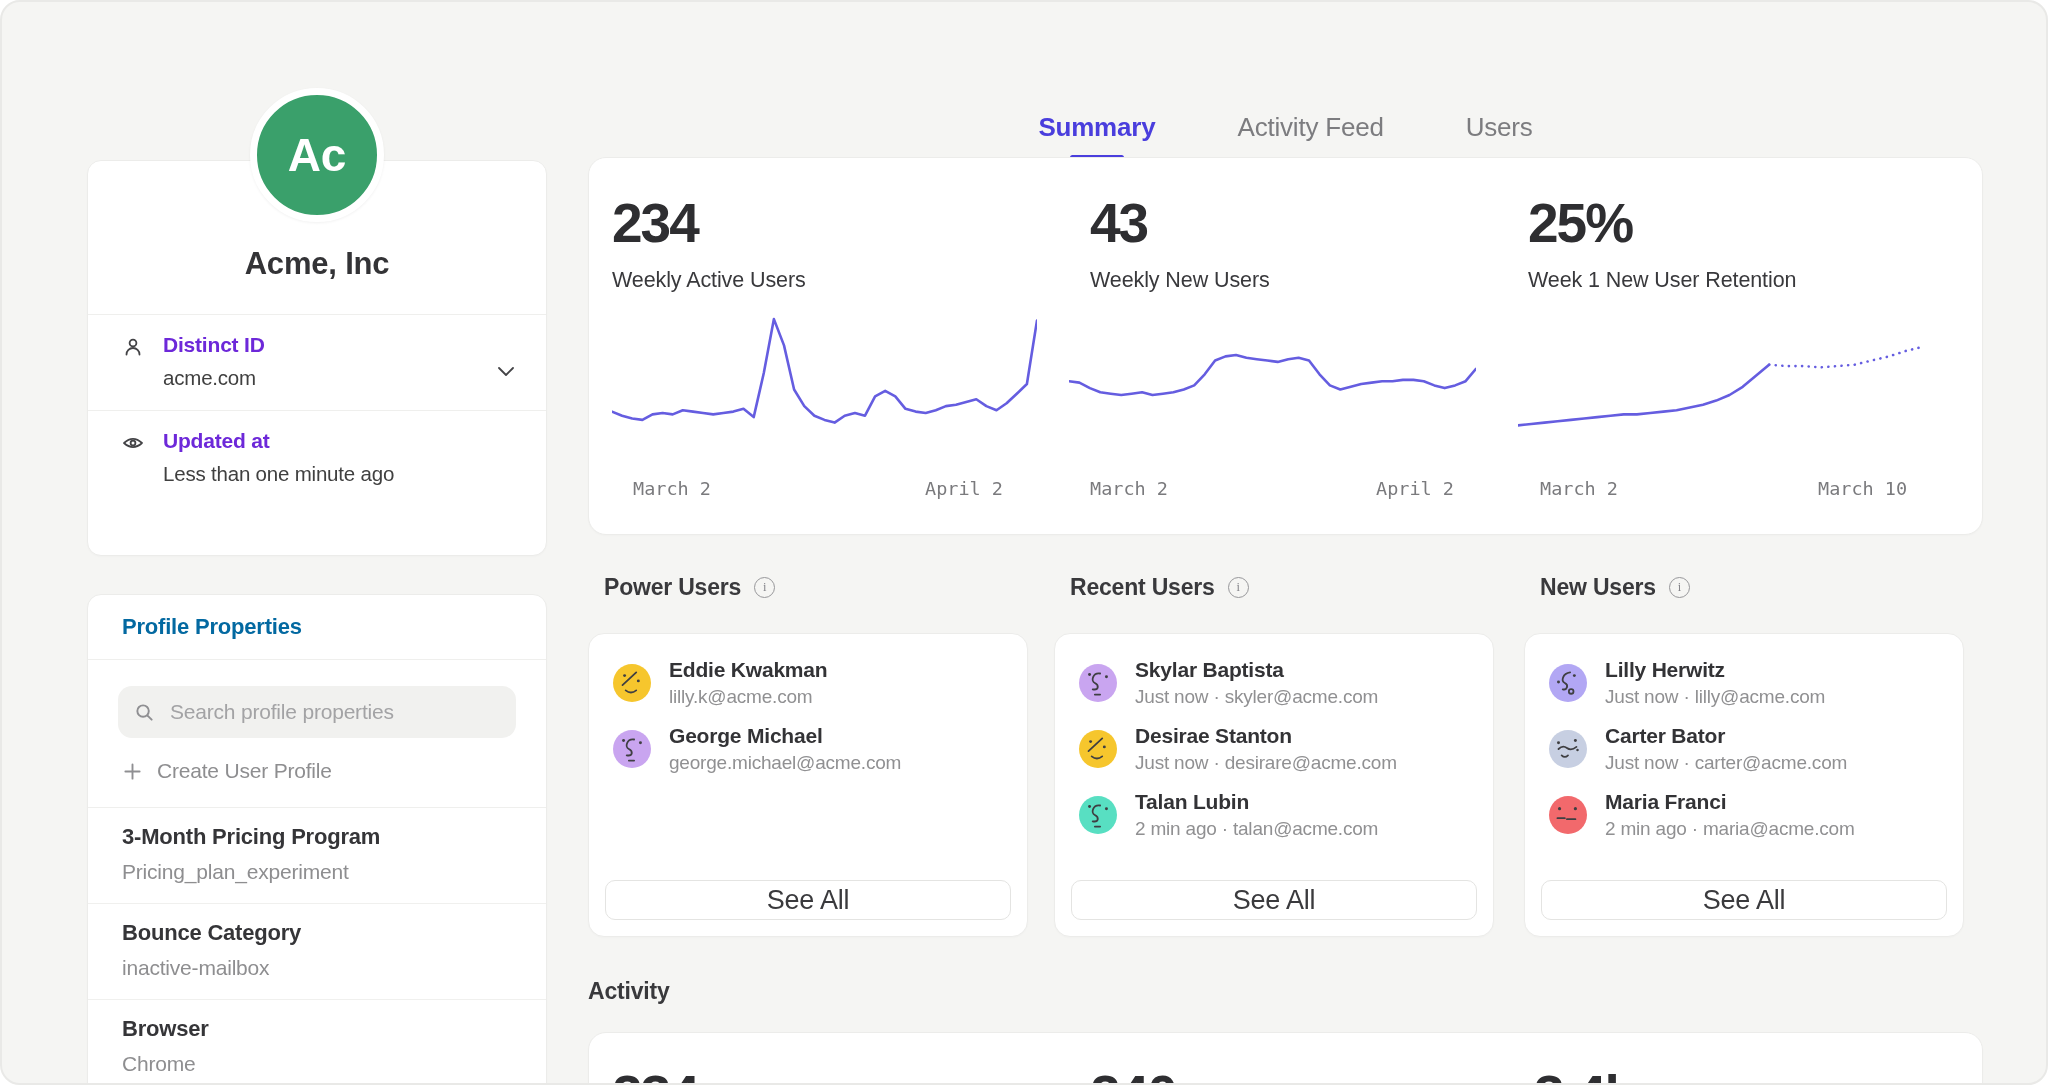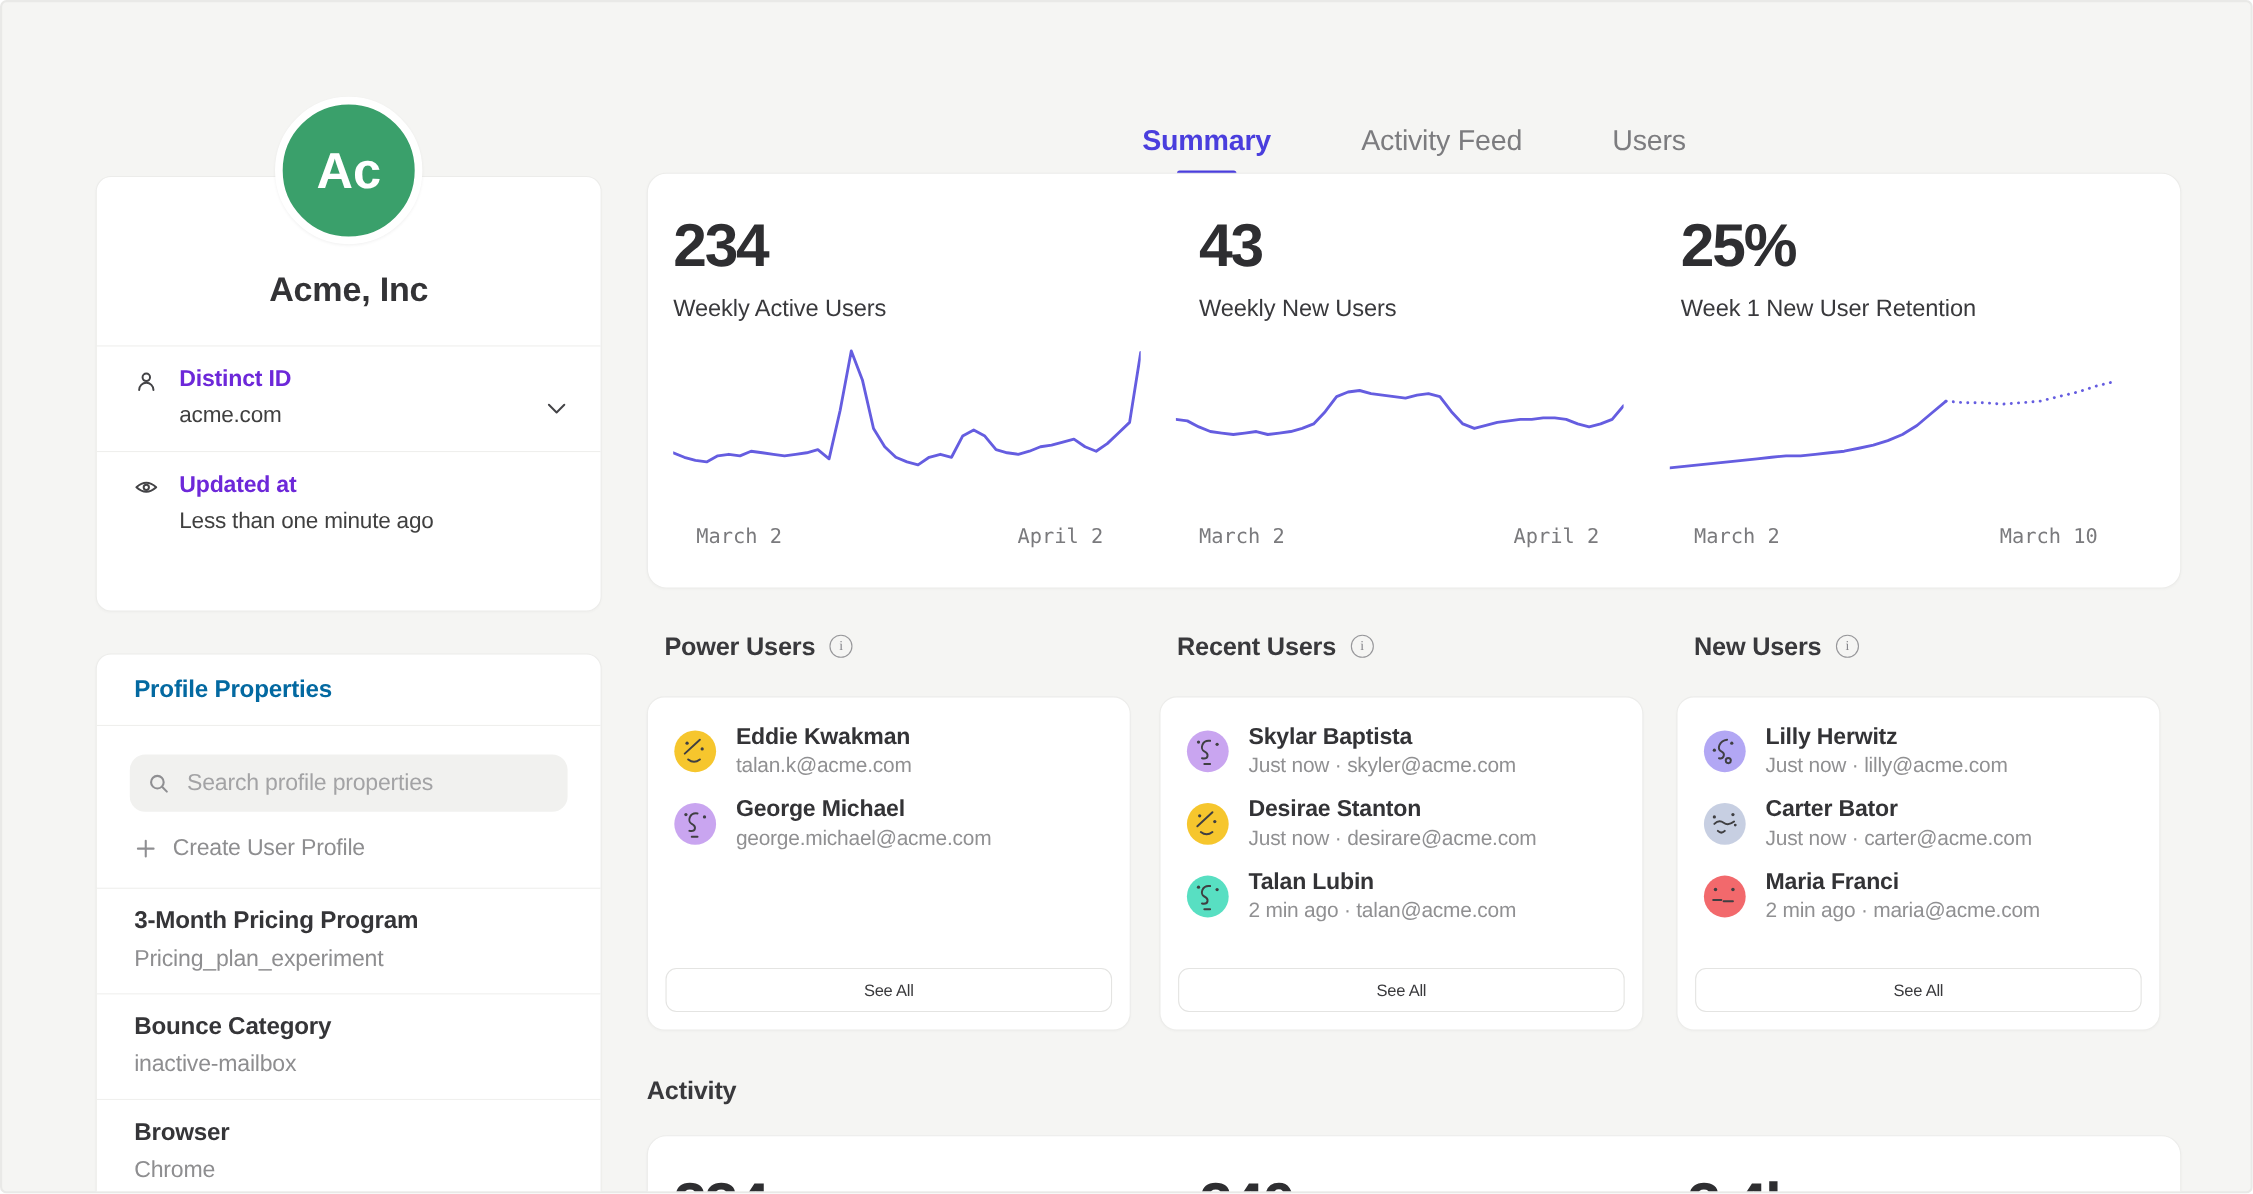--- a/index.html
+++ b/index.html
@@ -1,19 +1,19 @@
 <!DOCTYPE html>
 <html style="--accent: #4a3edd; --avatar-green: #3aa06b;"><head>
 <meta charset="utf-8">
 <style>
   html,body{margin:0;padding:0;background:#ffffff;}
   *{box-sizing:border-box;}
   .frame{
     position:relative;width:2048px;height:1085px;overflow:hidden;
-    background:#f5f5f3;border:2px solid #e9e9e7;border-radius:6px;
+    background:#f5f5f3;border:2px solid #e9e9e7;border-radius:20px;
     font-family:"Liberation Sans",sans-serif;color:#343437;letter-spacing:-0.2px;
   }
   .card{position:absolute;background:#fff;border:1px solid #ececea;border-radius:14px;box-shadow:0 1px 2px rgba(0,0,0,0.02);}
 
   
   .org-avatar{
     position:absolute;left:248px;top:86px;width:134px;height:134px;border-radius:50%;
     background:var(--avatar-green,#3aa06b);border:7px solid #fff;z-index:5;
     display:flex;align-items:center;justify-content:center;
     color:#fff;font-size:46px;font-weight:700;box-shadow:0 1px 3px rgba(0,0,0,0.06);
@@ -67,21 +67,21 @@
     font-family:"Liberation Serif",serif;}
   .user-card{top:631px;width:440px;height:304px;border-radius:16px;padding-top:16px;}
   .user-row{height:66px;display:flex;align-items:center;gap:18px;padding-left:24px;cursor:pointer;}
   .avatar-sm{width:38px;height:38px;border-radius:50%;flex:0 0 38px;overflow:hidden;}
   .avatar-sm svg{width:100%;height:100%;display:block;}
   .avatar-sm path,.avatar-sm circle{fill:none;stroke:#3f3f42;stroke-width:1.7;stroke-linecap:round;stroke-linejoin:round;}
   .avatar-sm .f{fill:#3f3f42;stroke:none;}
   .user-name{font-size:21px;font-weight:700;color:#333336;}
   .user-meta{margin-top:4px;font-size:19px;color:#909092;}
   .see-all{position:absolute;left:16px;right:16px;bottom:16px;height:40px;background:#fff;border:1px solid #e4e4e2;
-    border-radius:10px;display:flex;align-items:center;justify-content:center;font-size:15px;color:#3a3a3d;cursor:pointer;}
+    border-radius:10px;display:flex;align-items:center;justify-content:center;font-size:27px;color:#3a3a3d;cursor:pointer;}
 
   .activity-title{position:absolute;top:976px;left:0;margin:0;font-size:23px;font-weight:700;color:#39393c;}
   .activity-card{left:0;top:1030px;width:1395px;height:300px;border-radius:18px;}
 </style>
 </head>
 <body>
 
 <div class="frame">
 
   <div class="org-avatar">
@@ -218,21 +218,21 @@
         <span class="avatar-sm" style="background: rgb(246, 198, 45);">
             <svg viewBox="0 0 36 36">
               <path d="M9 20 L22 8"></path>
               <circle cx="11" cy="11" r="1.4" class="f"></circle>
               <circle cx="24" cy="16" r="1.4" class="f"></circle>
               <path d="M12 25 Q17 29 22 25"></path>
             </svg>
           </span>
         <div>
           <div class="user-name">Eddie Kwakman</div>
-          <div class="user-meta">talan.k@acme.com</div>
+          <div class="user-meta">lilly.k@acme.com</div>
         </div>
       </div>
       <div class="user-row">
         <span class="avatar-sm" style="background: rgb(201, 165, 240);">
             <svg viewBox="0 0 36 36">
               <circle cx="10" cy="10" r="1.4" class="f"></circle>
               <circle cx="26" cy="12" r="1.4" class="f"></circle>
               <path d="M20 9 C13 8 11 16 15 18 C19 20 19 25 13 24"></path>
               <path d="M15 29 L20 29"></path>
             </svg>

